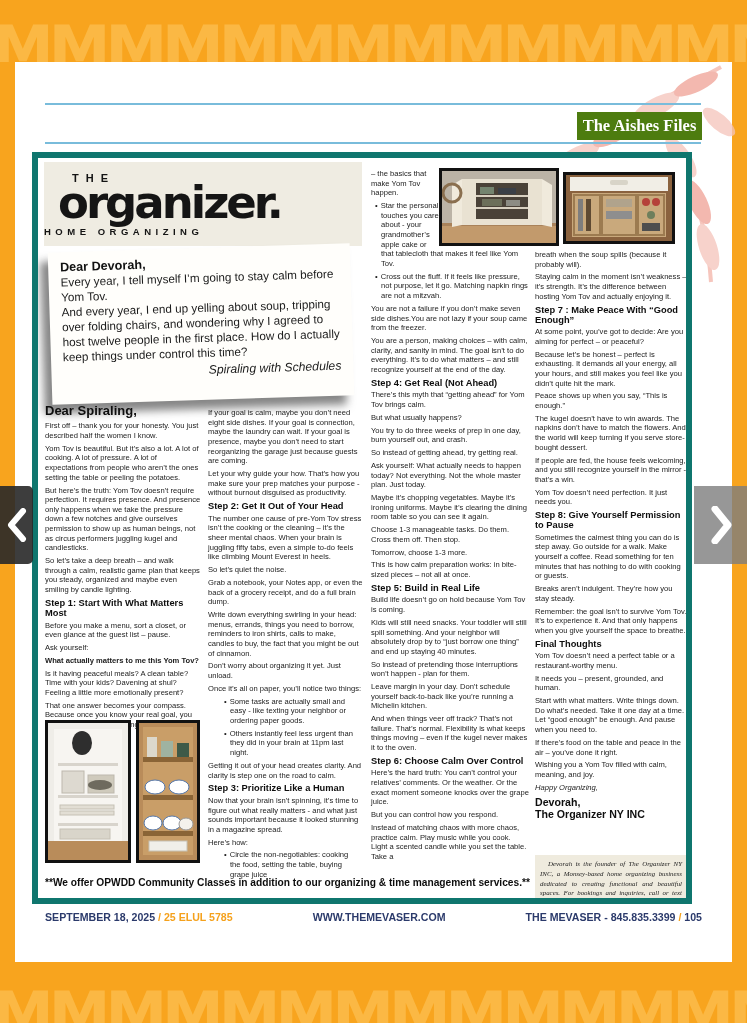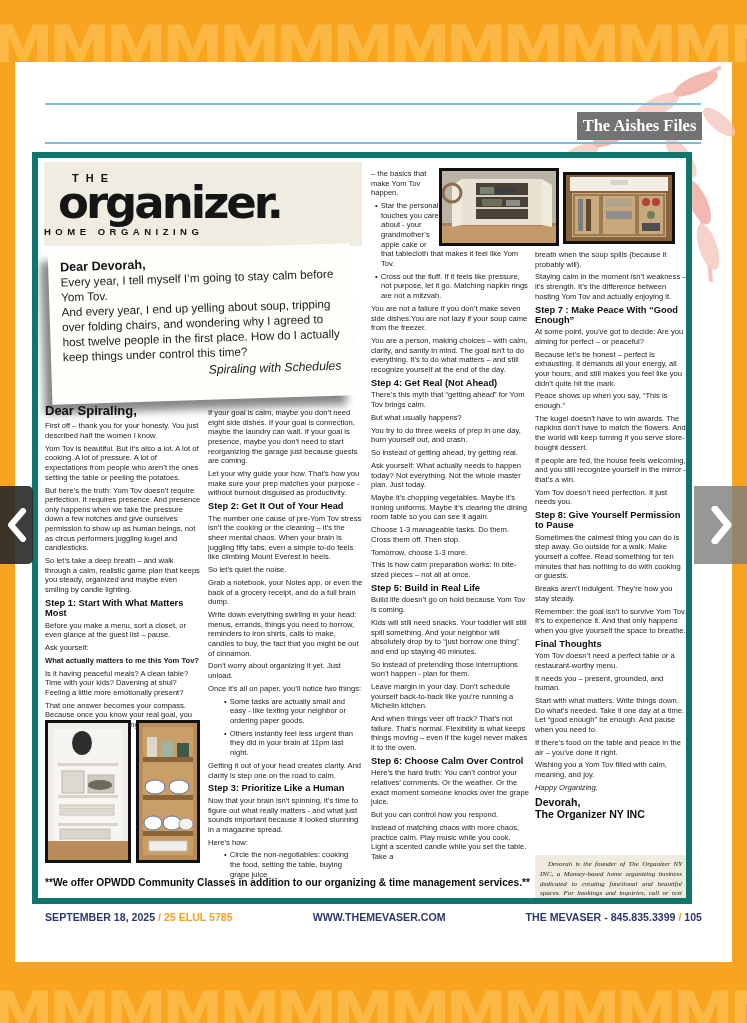--- a/index.html
+++ b/index.html
@@ -17,21 +17,21 @@
   #band-top .tips{top:-52px;left:-36px}
   #band-bottom .main{top:22px;left:-8px}
 
   
   .page{position:absolute;left:15px;top:62px;width:717px;height:900px;background:#ffffff}
 
   .leaves{position:absolute;right:-4px;top:0;pointer-events:none}
   .rule{position:absolute;height:2px;background:#79BCDB}
   #rule1{left:30px;top:41px;width:656px}
   #rule2{left:30px;top:80px;width:656px}
-  .aishes{position:absolute;left:562px;top:50px;width:125px;height:28px;background:#737373;
+  .aishes{position:absolute;left:562px;top:50px;width:125px;height:28px;background:#4d7c0f;
     color:#fff;font-family:"Liberation Serif",serif;font-weight:bold;font-size:16.5px;
     display:flex;align-items:center;justify-content:center;white-space:nowrap}
 
   
   .article{position:absolute;left:17px;top:90px;width:648px;height:740px;
     border:6px solid #0f766e;background:#fff;overflow:hidden}
   .article *{box-sizing:border-box}
 
   .logo-panel{position:absolute;left:6px;top:4px;width:318px;height:84px;background:#EFECE2}
   .logo-the{position:absolute;left:28px;top:10px;font-size:11px;font-weight:bold;letter-spacing:7px;color:#141414}

